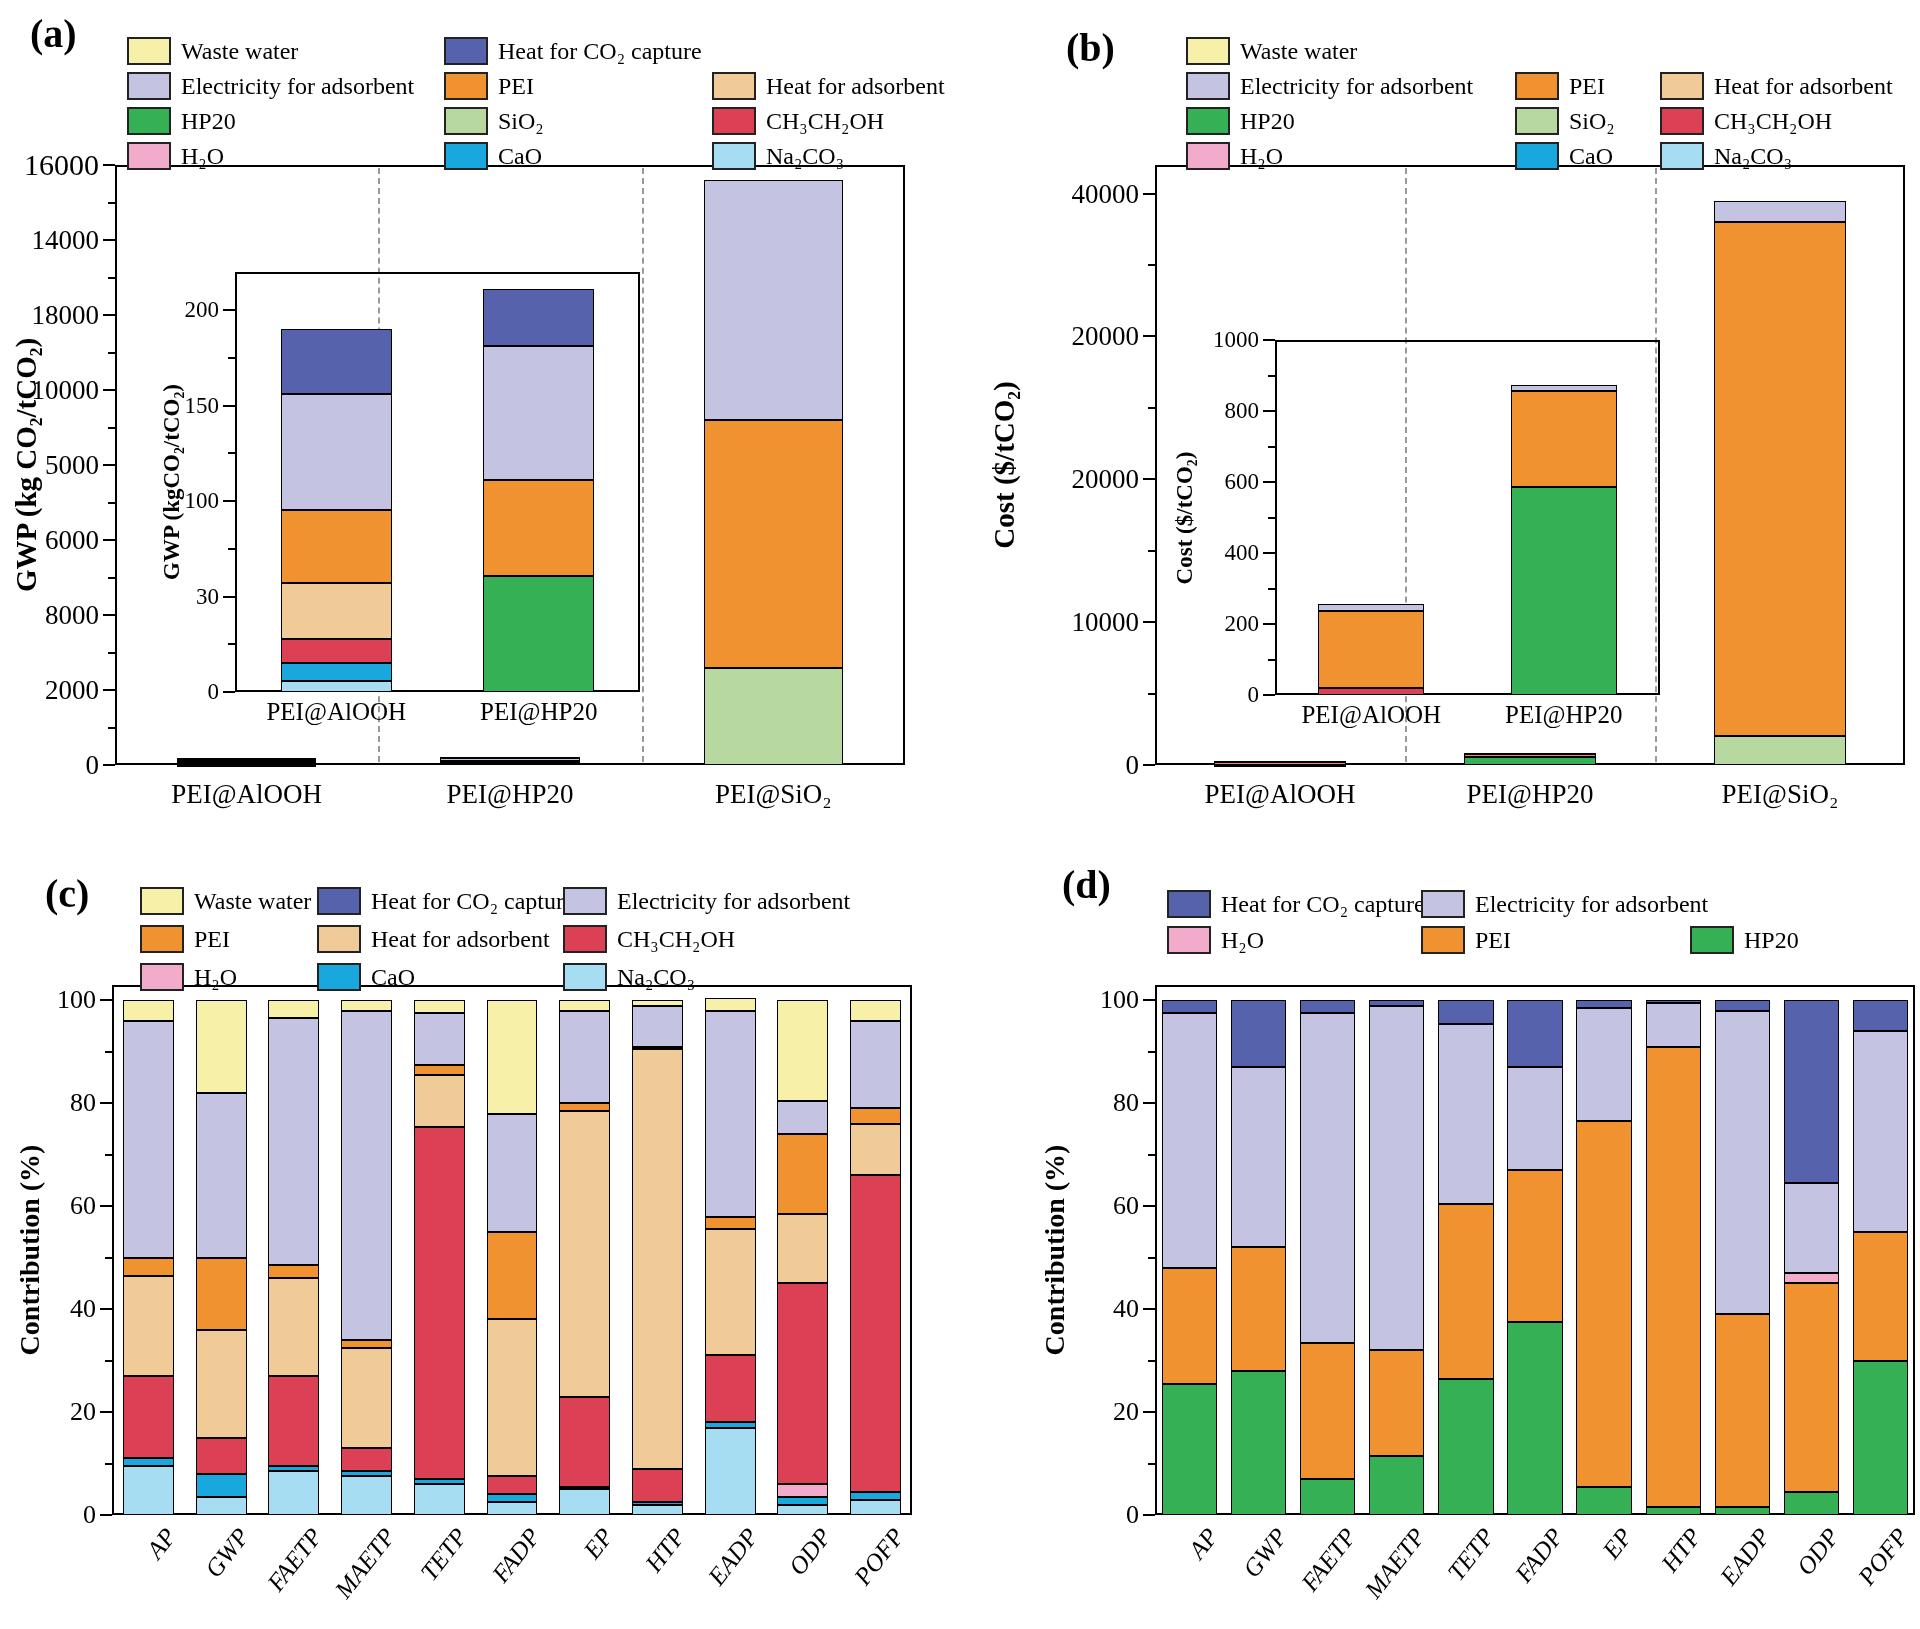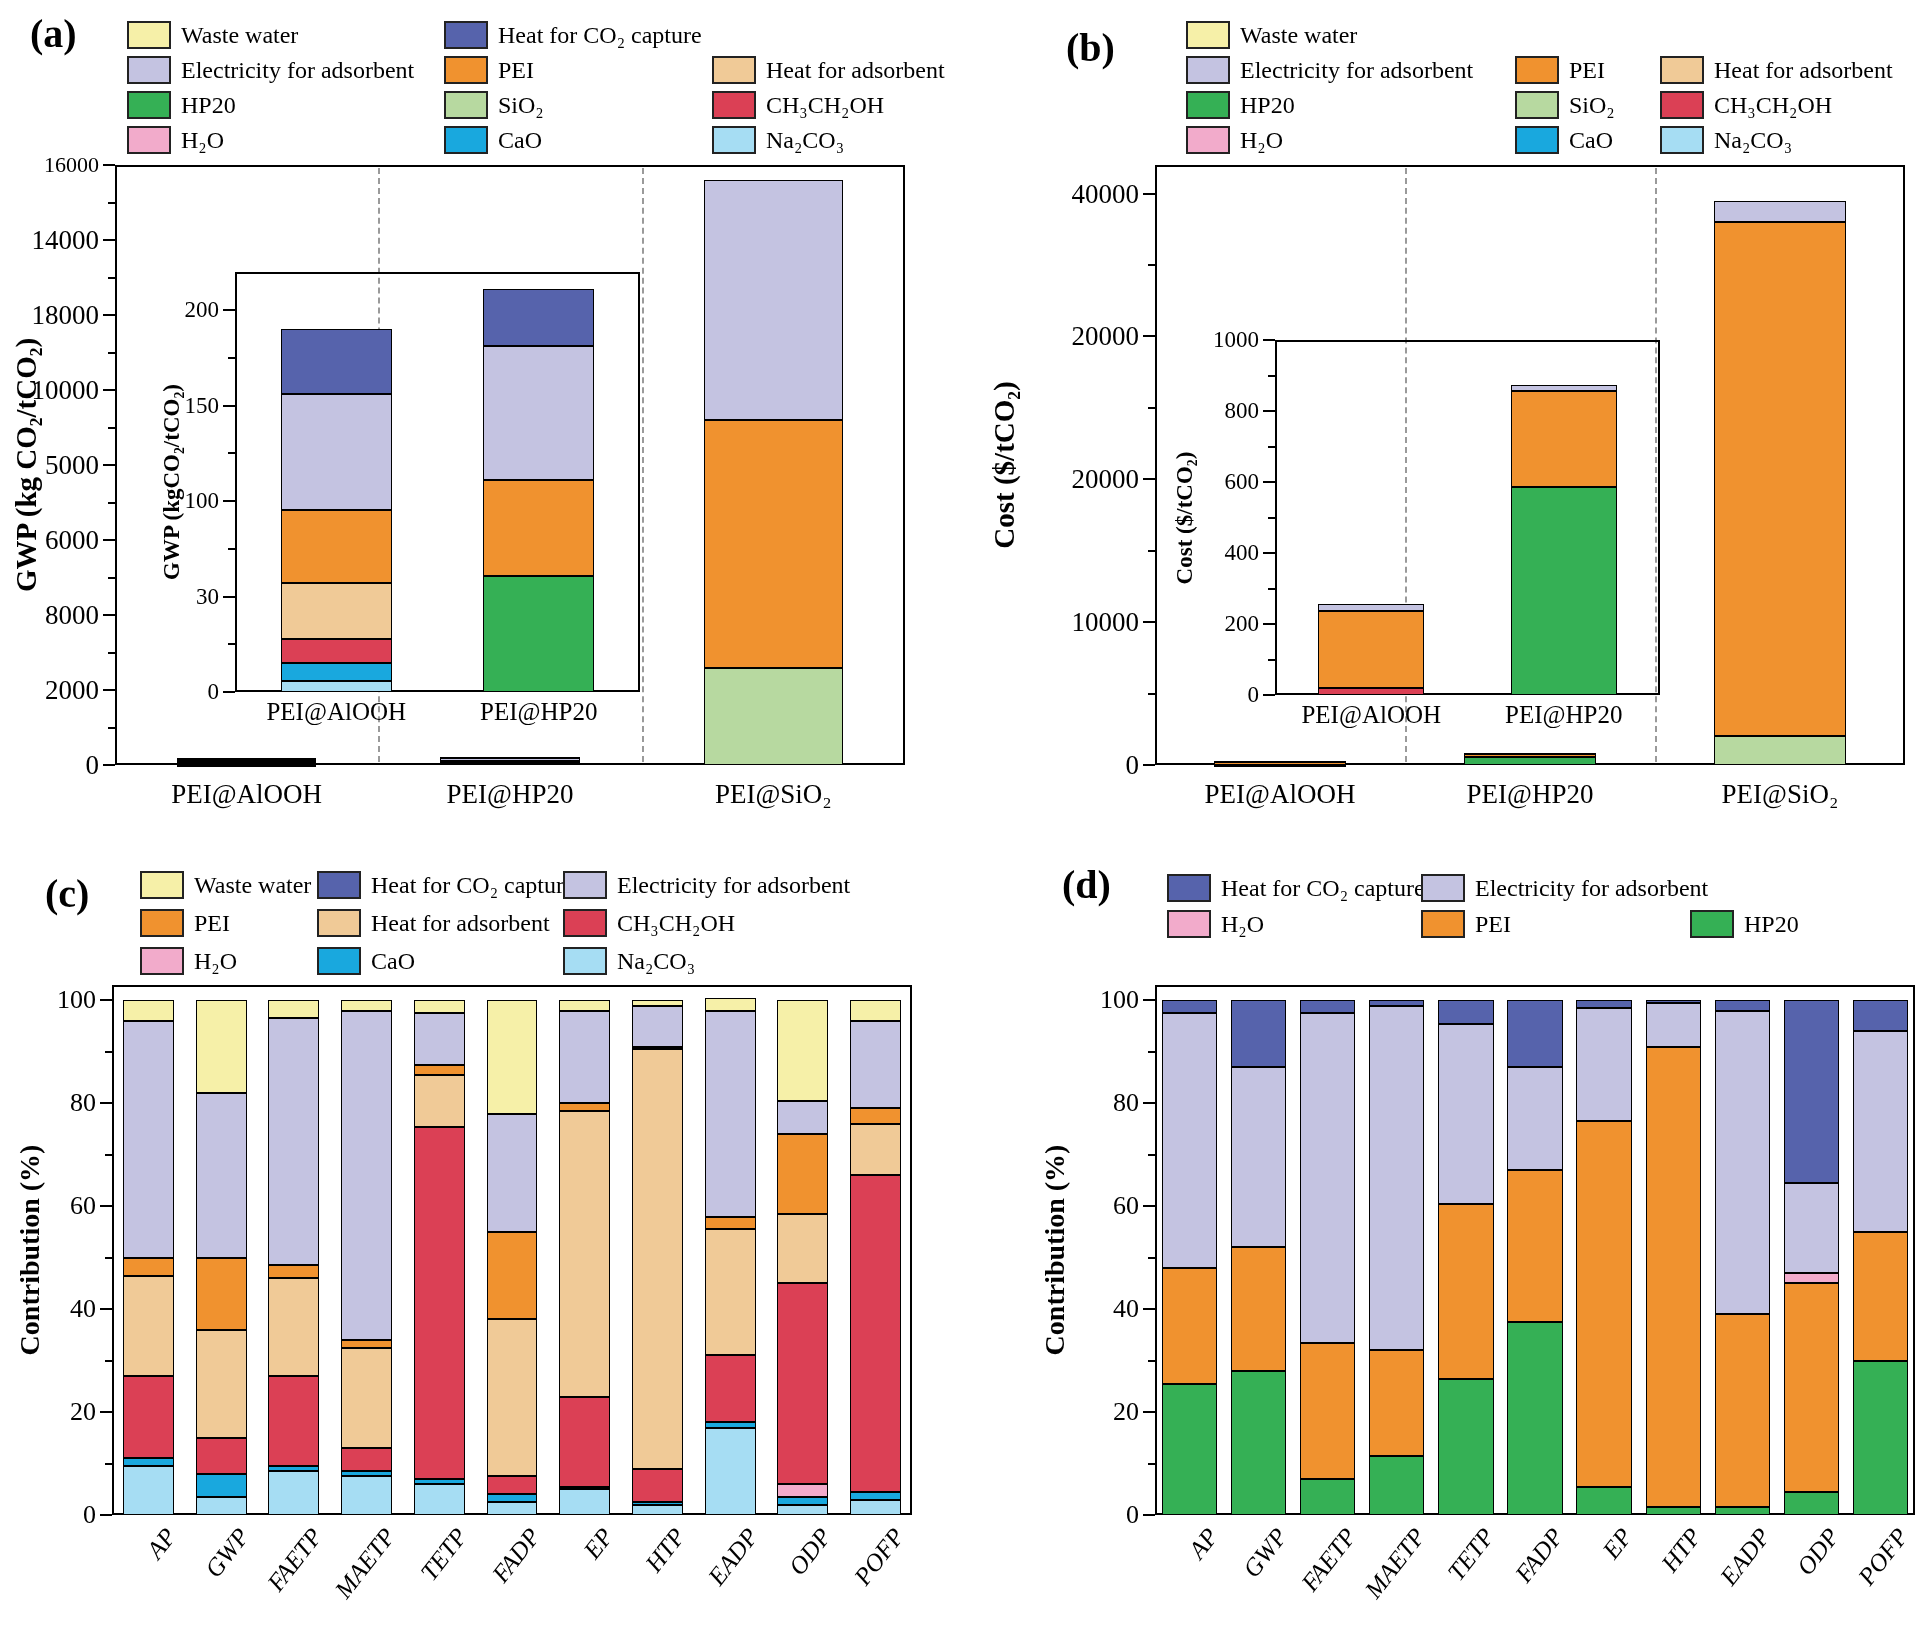--- a/index.html
+++ b/index.html
@@ -10,21 +10,21 @@
   .plot{position:absolute;border:2px solid #000;box-sizing:border-box;background:transparent;}
   .inset-plot{position:absolute;border:2px solid #000;box-sizing:border-box;background:transparent;}
   .seg{position:absolute;border:1px solid #000;box-sizing:border-box;}
   .ytick{position:absolute;background:#000;}
   .yticklabel{position:absolute;text-align:right;transform:translateY(-50%);white-space:nowrap;}
   .ylabel{position:absolute;font-weight:bold;text-align:center;white-space:nowrap;transform:rotate(-90deg);}
   .xlabel{position:absolute;text-align:center;white-space:nowrap;}
   .xlabel-rot{position:absolute;text-align:right;white-space:nowrap;font-style:italic;
               transform-origin:100% 0;transform:rotate(-52deg);}
   .sep{position:absolute;width:0;border-left:2px dashed #9a9a9a;}
-  .legend-item{position:absolute;display:flex;align-items:center;height:30px;}
+  .legend-item{position:absolute;display:flex;align-items:center;height:30px;margin-top:16px;}
   .swatch{width:44px;height:28px;border:2px solid #222;box-sizing:border-box;flex:0 0 auto;}
   .legend-text{font-size:24px;margin-left:10px;white-space:nowrap;}
 </style>
 </head>
 <body>
 
 <div id="canvas">
 
   <div class="panel" style="left: 0px; top: 0px; width: 960px; height: 815px;">
     <div class="panel-label" style="left: 30px; top: 10px;">(a)</div>
@@ -93,21 +93,21 @@
       <div class="ytick" style="left: 103px; top: 389px; width: 12px; height: 2px; z-index: 5;"></div>
       <div class="yticklabel" style="left: 15px; top: 390px; width: 84px; font-size: 27px; z-index: 5;">10000</div>
       <div class="ytick" style="left: 108px; top: 351.5px; width: 7px; height: 2px; z-index: 5;"></div>
       <div class="ytick" style="left: 103px; top: 314px; width: 12px; height: 2px; z-index: 5;"></div>
       <div class="yticklabel" style="left: 15px; top: 315px; width: 84px; font-size: 27px; z-index: 5;">18000</div>
       <div class="ytick" style="left: 108px; top: 276.5px; width: 7px; height: 2px; z-index: 5;"></div>
       <div class="ytick" style="left: 103px; top: 239px; width: 12px; height: 2px; z-index: 5;"></div>
       <div class="yticklabel" style="left: 15px; top: 240px; width: 84px; font-size: 27px; z-index: 5;">14000</div>
       <div class="ytick" style="left: 108px; top: 201.5px; width: 7px; height: 2px; z-index: 5;"></div>
       <div class="ytick" style="left: 103px; top: 164px; width: 12px; height: 2px; z-index: 5;"></div>
-      <div class="yticklabel" style="left: 15px; top: 165px; width: 84px; font-size: 22px; z-index: 5;">16000</div>
+      <div class="yticklabel" style="left: 15px; top: 165px; width: 84px; font-size: 30px; z-index: 5;">16000</div>
       <div class="sep" style="left: 378.333px; top: 168px; height: 594px; z-index: 2;"></div>
       <div class="sep" style="left: 641.667px; top: 168px; height: 594px; z-index: 2;"></div>
       <div class="seg" style="left: 176.883px; top: 764.775px; width: 139.567px; height: 1px; background: rgb(166, 221, 243); z-index: 3;"></div>
       <div class="seg" style="left: 176.883px; top: 764.438px; width: 139.567px; height: 1px; background: rgb(25, 168, 222); z-index: 3;"></div>
       <div class="seg" style="left: 176.883px; top: 763.95px; width: 139.567px; height: 1px; background: rgb(219, 64, 85); z-index: 3;"></div>
       <div class="seg" style="left: 176.883px; top: 762.862px; width: 139.567px; height: 1.0875px; background: rgb(240, 202, 151); z-index: 3;"></div>
       <div class="seg" style="left: 176.883px; top: 761.419px; width: 139.567px; height: 1.44375px; background: rgb(240, 146, 47); z-index: 3;"></div>
       <div class="seg" style="left: 176.883px; top: 759.15px; width: 139.567px; height: 2.26875px; background: rgb(196, 195, 225); z-index: 3;"></div>
       <div class="seg" style="left: 176.883px; top: 757.875px; width: 139.567px; height: 1.275px; background: rgb(86, 99, 172); z-index: 3;"></div>
       <div class="seg" style="left: 440.217px; top: 762.712px; width: 139.567px; height: 2.2875px; background: rgb(53, 176, 85); z-index: 3;"></div>

